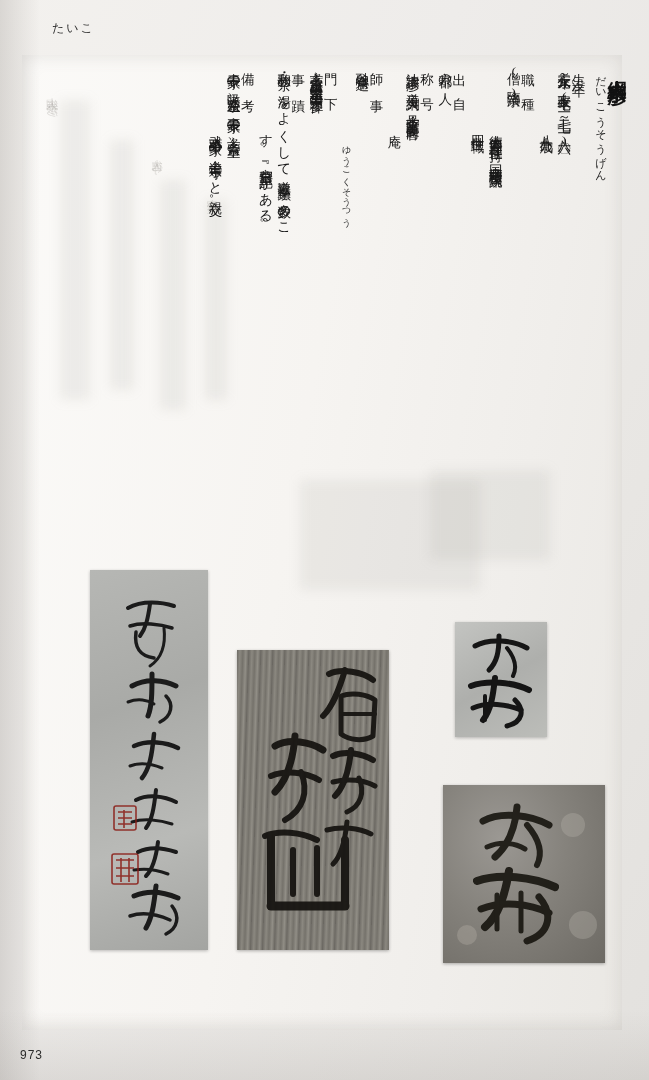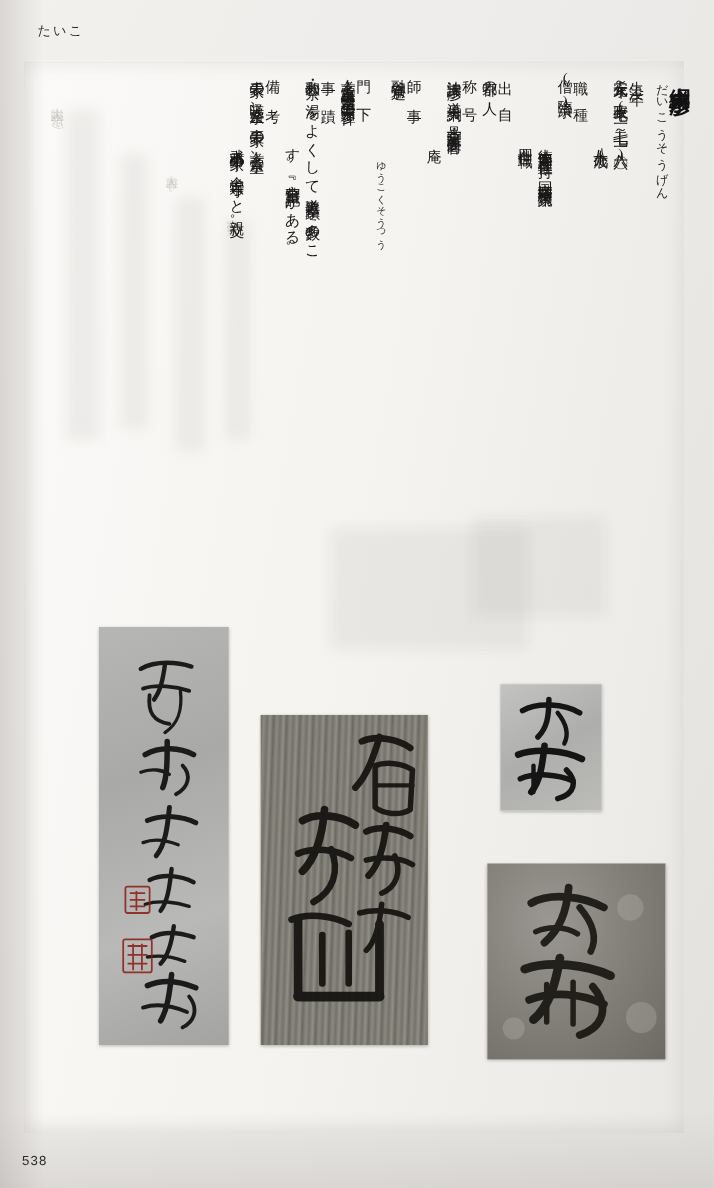--- a/index.html
+++ b/index.html
@@ -40,21 +40,21 @@
     left: 0;
     bottom: 0;
     width: 649px;
     height: 70px;
     background: linear-gradient(to top, rgba(160,155,150,0.22), rgba(255,255,255,0));
     pointer-events: none;
   }
   
   .running-head {
     position: absolute;
-    left: 34px;
+    left: 52px;
     top: 20px;
     font-size: 12px;
     letter-spacing: 2px;
     color: #2b2b2b;
   }
   .folio {
     position: absolute;
     left: 20px;
     bottom: 18px;
     font-size: 12px;
@@ -156,21 +156,21 @@
 </head>
 <body>
 
 <div id="page">
 
   <div id="sheet"></div>
   <div id="gutter-shadow"></div>
   <div id="bottom-shadow"></div>
 
   <div class="running-head">たいこ</div>
-  <div class="folio">538</div>
+  <div class="folio">973</div>
 
   <div class="ghost" style="left:44px; top:88px;">大綱宗彦</div>
   <div class="ghost" style="left:150px; top:150px; font-size:11px;">大徳寺</div>
   <div class="ghost" style="left:205px; top:190px; font-size:11px;">空華室</div>
   <div class="ghost-blob" style="left:60px; top:100px; width:30px; height:300px;"></div>
   <div class="ghost-blob" style="left:110px; top:140px; width:24px; height:250px;"></div>
   <div class="ghost-blob" style="left:160px; top:180px; width:26px; height:230px;"></div>
   <div class="ghost-blob" style="left:205px; top:200px; width:22px; height:200px;"></div>
   <div class="ghost-blob" style="left:300px; top:480px; width:180px; height:110px;"></div>
   <div class="ghost-blob" style="left:430px; top:470px; width:120px; height:90px;"></div>

